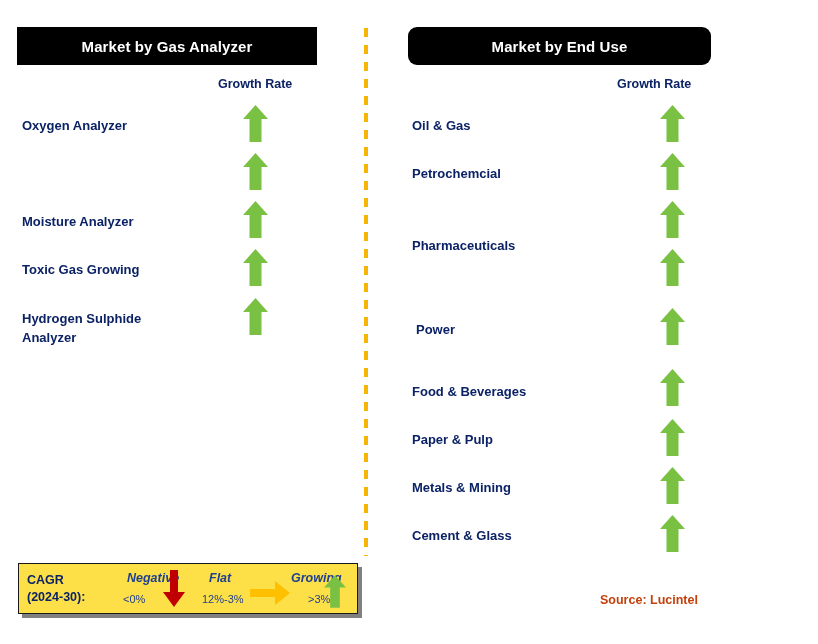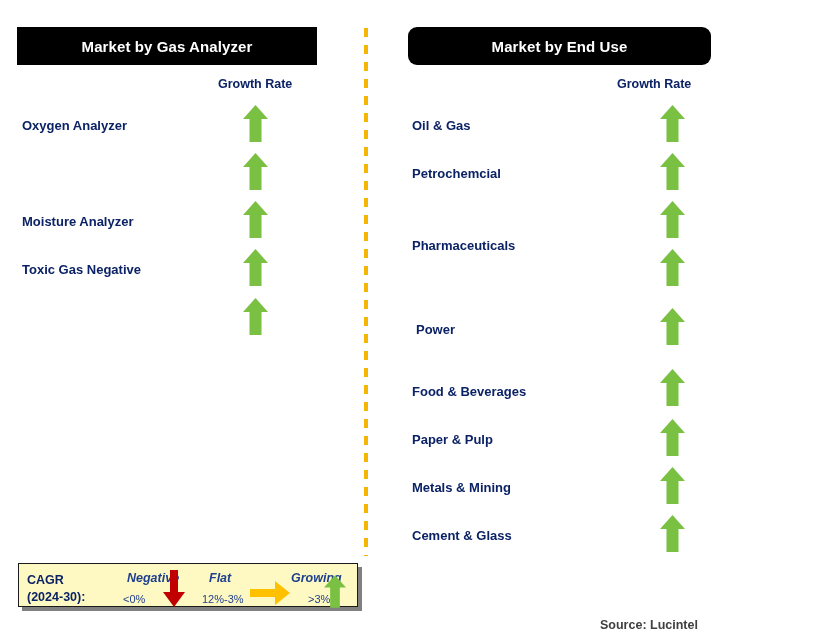--- a/index.html
+++ b/index.html
@@ -83,23 +83,23 @@
     height: 37px;
   }
   .arrow-up svg, .arrow-down svg, .arrow-right svg { display: block; }
 
   
   #legend {
     position: absolute;
     left: 18px;
     top: 563px;
     width: 340px;
-    height: 44px;
+    height: 51px;
     border: 1.5px solid #1a1a1a;
-    background: #fef9c3;
+    background: #fde047;
     box-shadow: 4px 4px 0 0 #808080;
     box-sizing: border-box;
   }
   #legend-cagr {
     position: absolute;
     left: 8px;
     top: 8px;
     color: #0b2265;
     font-size: 12.5px;
     font-weight: bold;
@@ -131,22 +131,22 @@
   #legend-flat-range { left: 183px; top: 29px; }
   #legend-right-arrow{ left: 250px; top: 581px; }
   #legend-grow-term  { left: 272px; top: 7px; }
   #legend-grow-range { left: 289px; top: 29px; }
   #legend-up-arrow   { left: 324px; top: 573px; width: 22px; height: 37px; }
 
   
   #source-note {
     position: absolute;
     left: 600px;
-    top: 618px;
-    color: #404040;
+    top: 593px;
+    color: #c2410c;
     font-size: 12.5px;
     font-weight: bold;
     white-space: nowrap;
   }
 </style>
 </head>
 <body>
 
 <div class="stage">
 
@@ -174,26 +174,28 @@
         <svg width="25" height="37" viewBox="0 0 25 37" xmlns="http://www.w3.org/2000/svg">
           <path d="M12.5 0 L25 14 H18.5 V37 H6.5 V14 H0 Z" fill="#7ac143"></path>
         </svg>
       </div>
       <div class="row-label" style="left: 22px; top: 212px;">Moisture Analyzer</div>
       <div class="arrow-up" style="left: 243px; top: 201px;">
         <svg width="25" height="37" viewBox="0 0 25 37" xmlns="http://www.w3.org/2000/svg">
           <path d="M12.5 0 L25 14 H18.5 V37 H6.5 V14 H0 Z" fill="#7ac143"></path>
         </svg>
       </div>
-      <div class="row-label" style="left: 22px; top: 260px;">Toxic Gas Negative</div>
+      <div class="row-label" style="left: 22px; top: 260px;">Toxic Gas Growing</div>
       <div class="arrow-up" style="left: 243px; top: 249px;">
         <svg width="25" height="37" viewBox="0 0 25 37" xmlns="http://www.w3.org/2000/svg">
           <path d="M12.5 0 L25 14 H18.5 V37 H6.5 V14 H0 Z" fill="#7ac143"></path>
         </svg>
       </div>
+      <div class="row-label" style="left: 22px; top: 309px;">Hydrogen Sulphide
+Analyzer</div>
       <div class="arrow-up" style="left: 243px; top: 298px;">
         <svg width="25" height="37" viewBox="0 0 25 37" xmlns="http://www.w3.org/2000/svg">
           <path d="M12.5 0 L25 14 H18.5 V37 H6.5 V14 H0 Z" fill="#7ac143"></path>
         </svg>
       </div>
     </div>
 
   <div class="col" id="col-right">
       <div class="row-label" style="left: 412px; top: 116px;">Oil &amp; Gas</div>
       <div class="arrow-up" style="left: 660px; top: 105px;">

